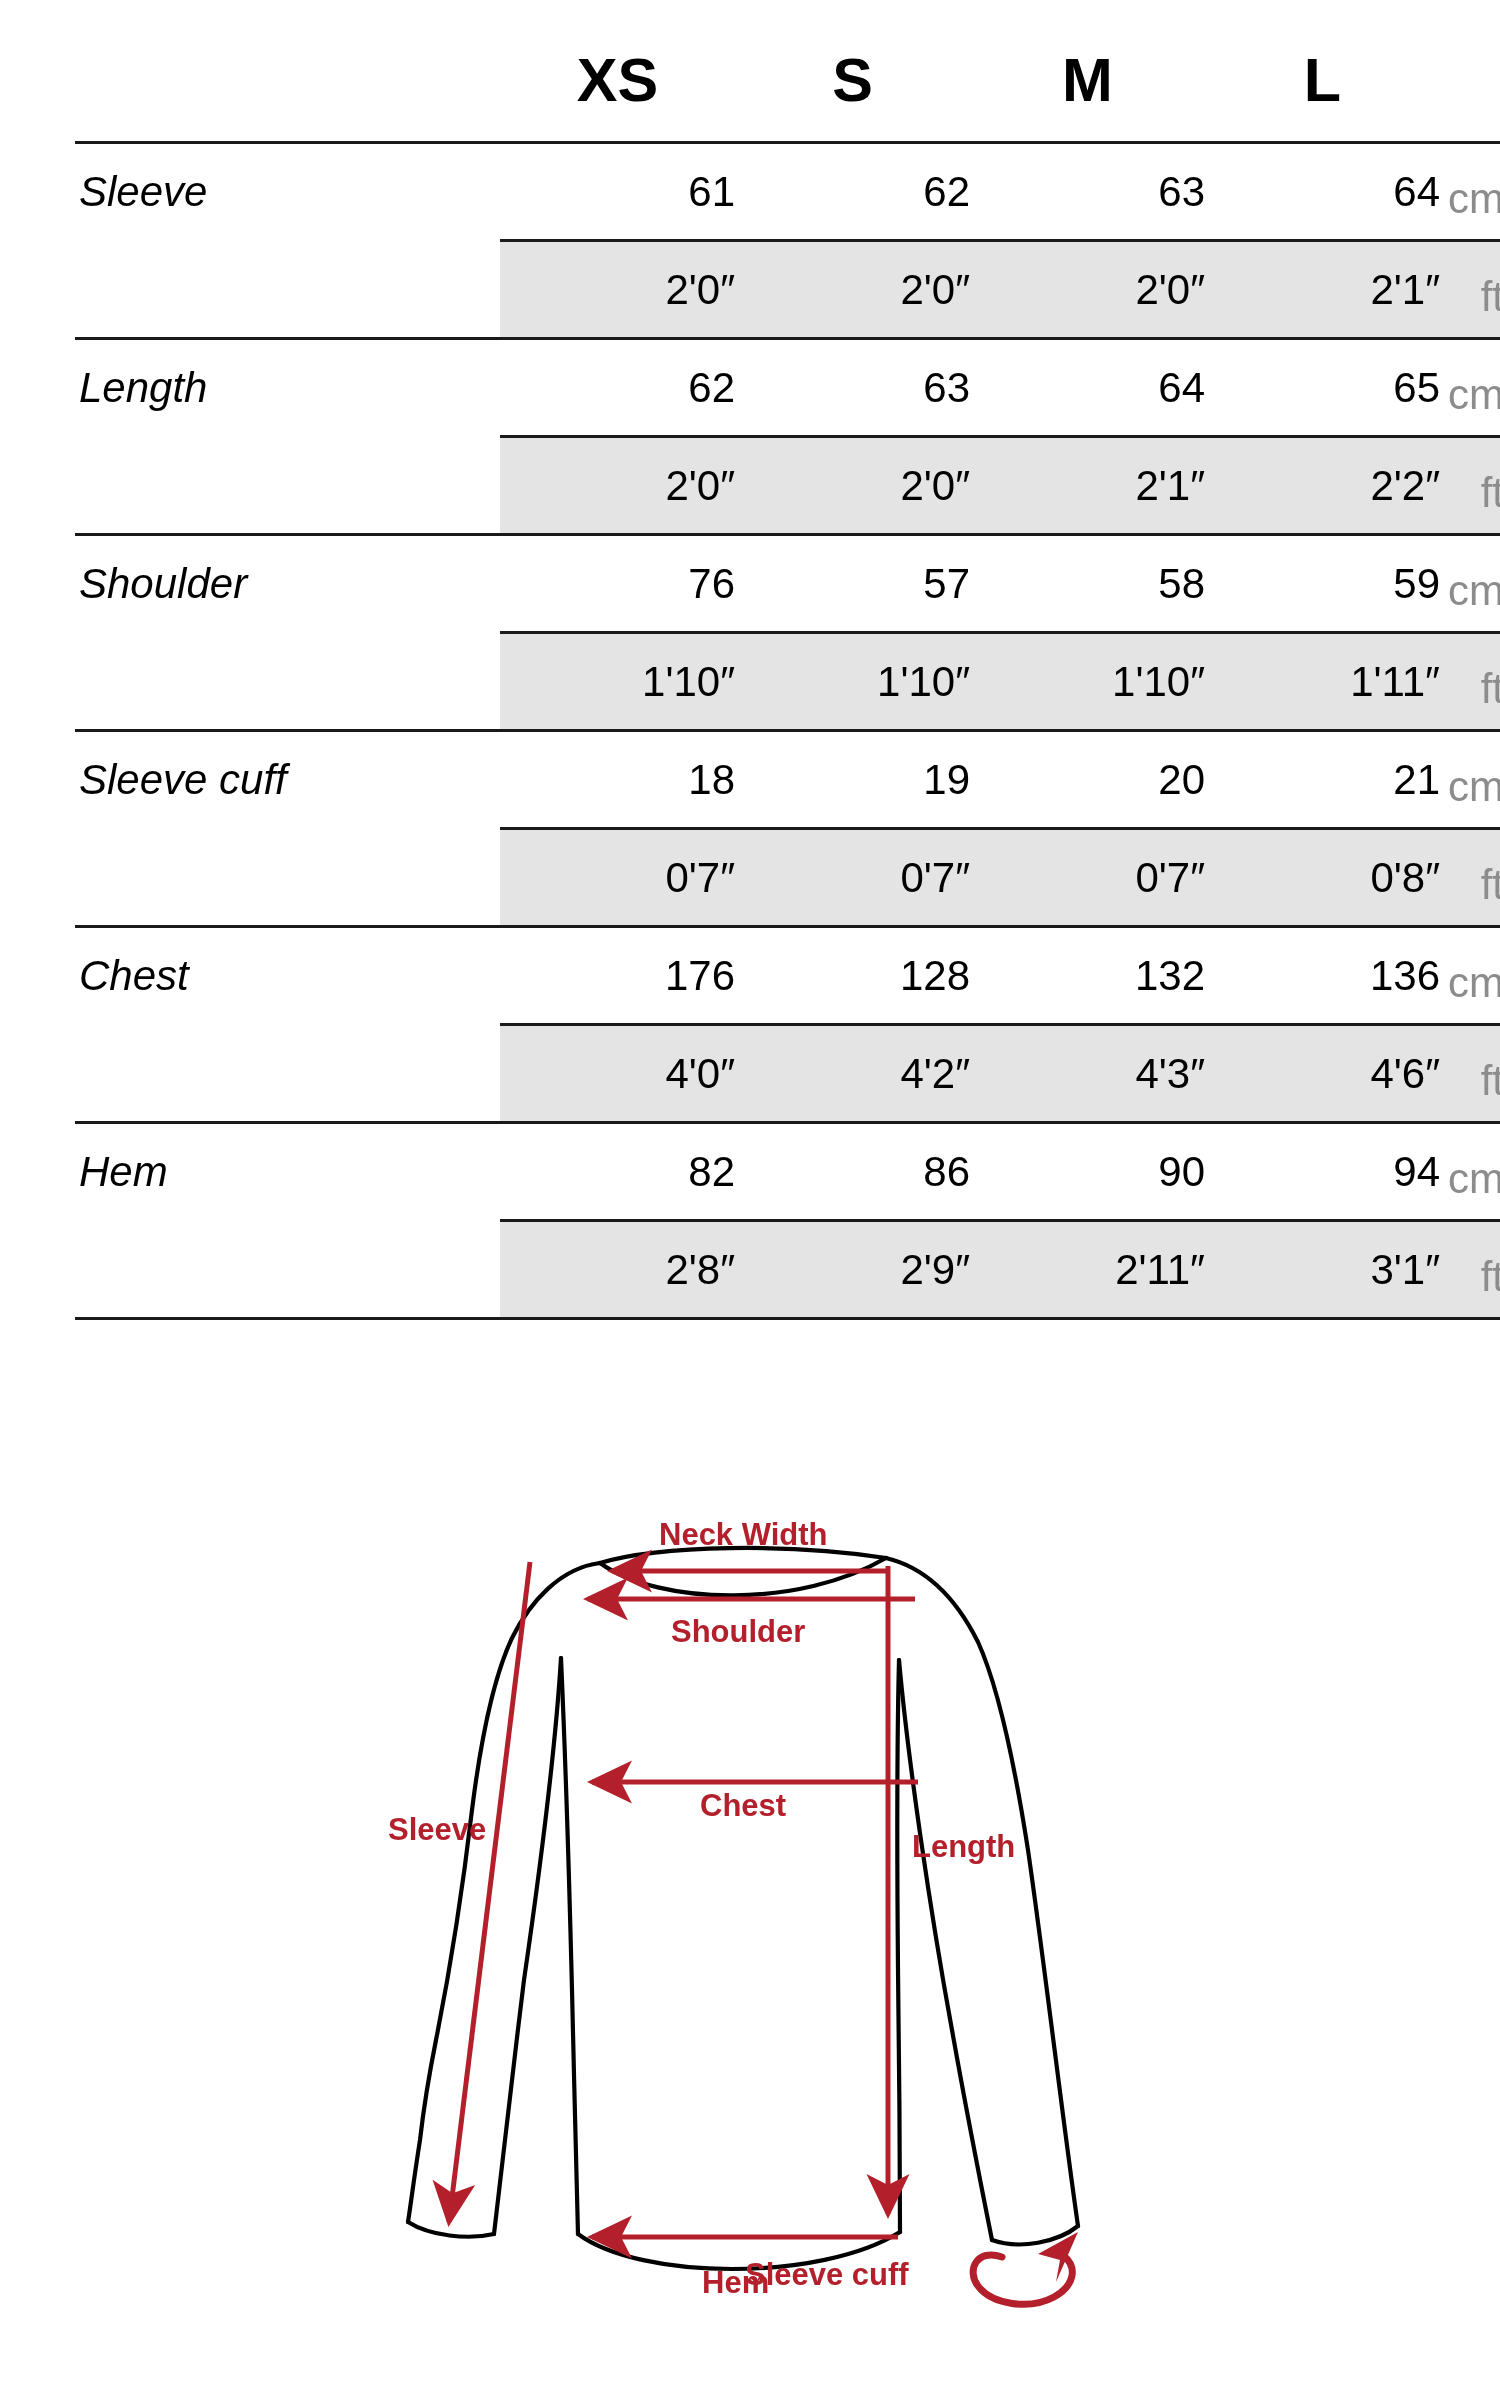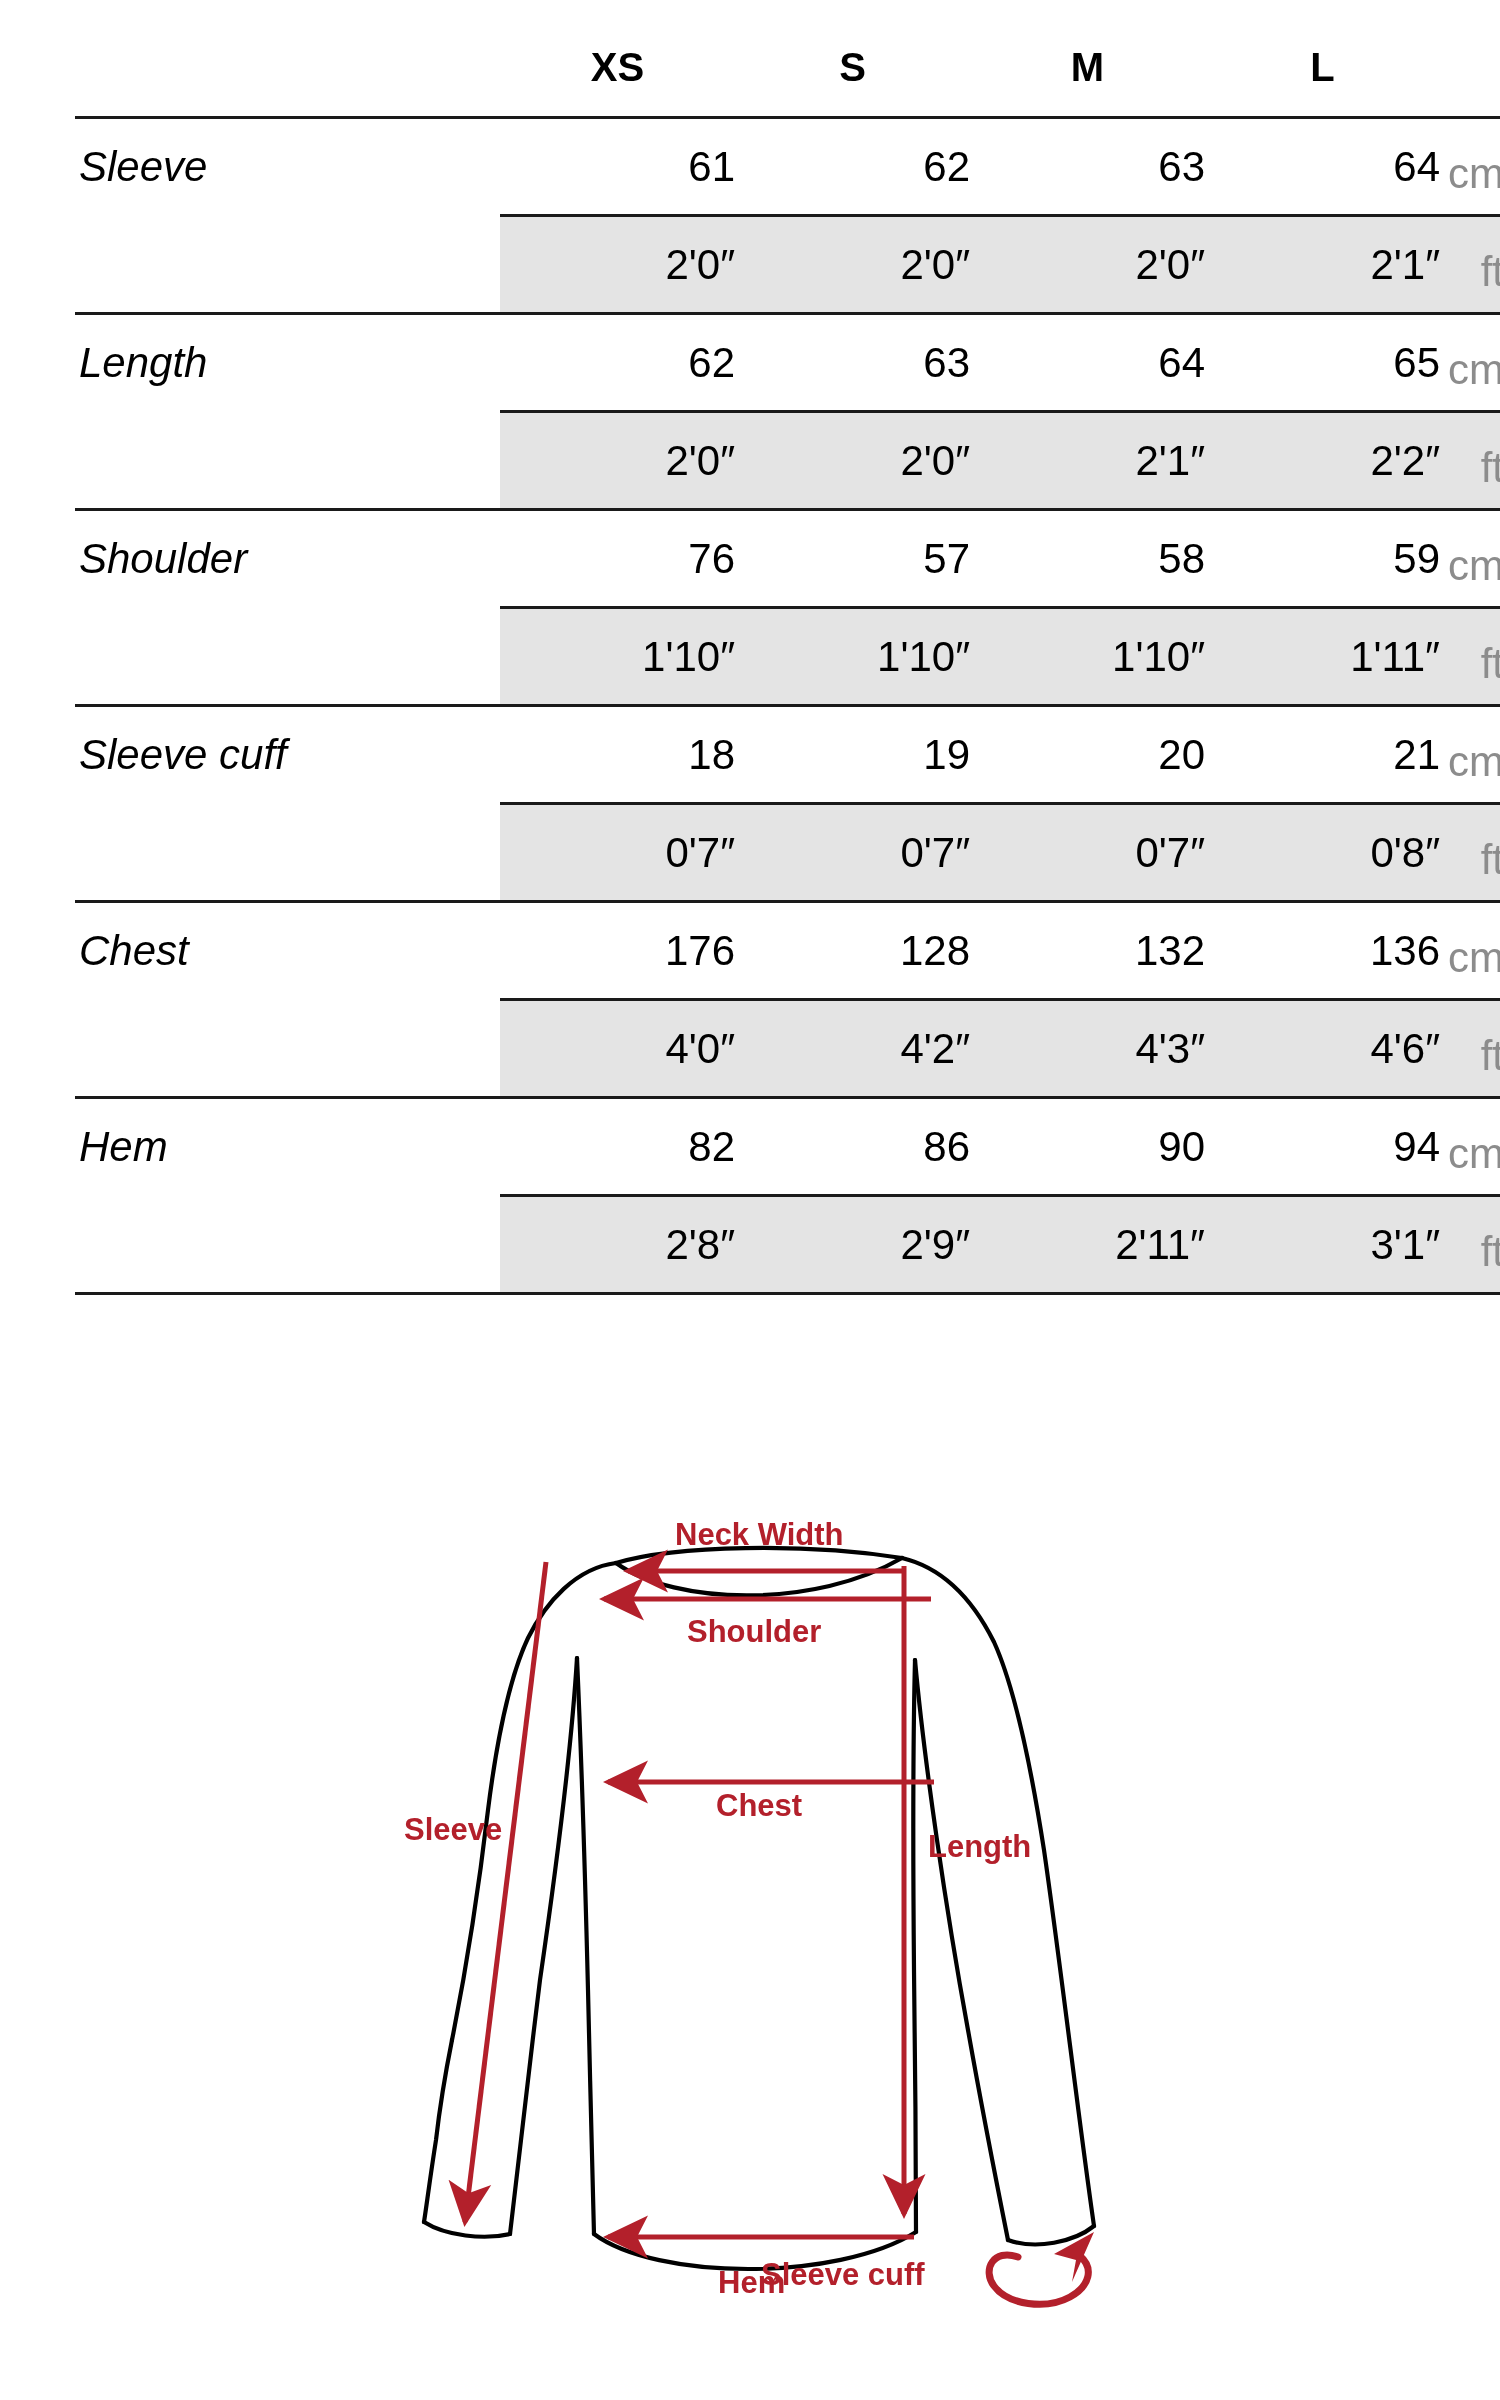--- a/index.html
+++ b/index.html
@@ -29,21 +29,21 @@
     border-collapse: collapse;
     table-layout: fixed;
   }
   col.c-label { width: 425px; }
   col.c-size  { width: 235px; }
   col.c-unit  { width: 70px; }
 
   
   .hdr th {
     padding: 0 0 26px 0;
-    font-size: 40px;
+    font-size: 61px;
     font-weight: bold;
     text-align: center;
     vertical-align: bottom;
     border: 0;
     margin-top: 24px;
   }
   .hdr th.lbl { border: 0; }
   .hdr th.unit { border: 0; }
 
   
@@ -109,21 +109,21 @@
     text-align: right;
     font-size: 29px;
     font-style: italic;
     padding-right: 4px;
     color: #111;
   }
 
   
   .diagram {
     position: absolute;
-    left: 16px;
+    left: 0;
     top: 1510px;
     width: 1240px;
     height: 890px;
   }
   .diagram svg { display: block; }
   .dlabel {
     font-family: "Liberation Sans", sans-serif;
     font-weight: bold;
     font-size: 31px;
     fill: #b3202b;

